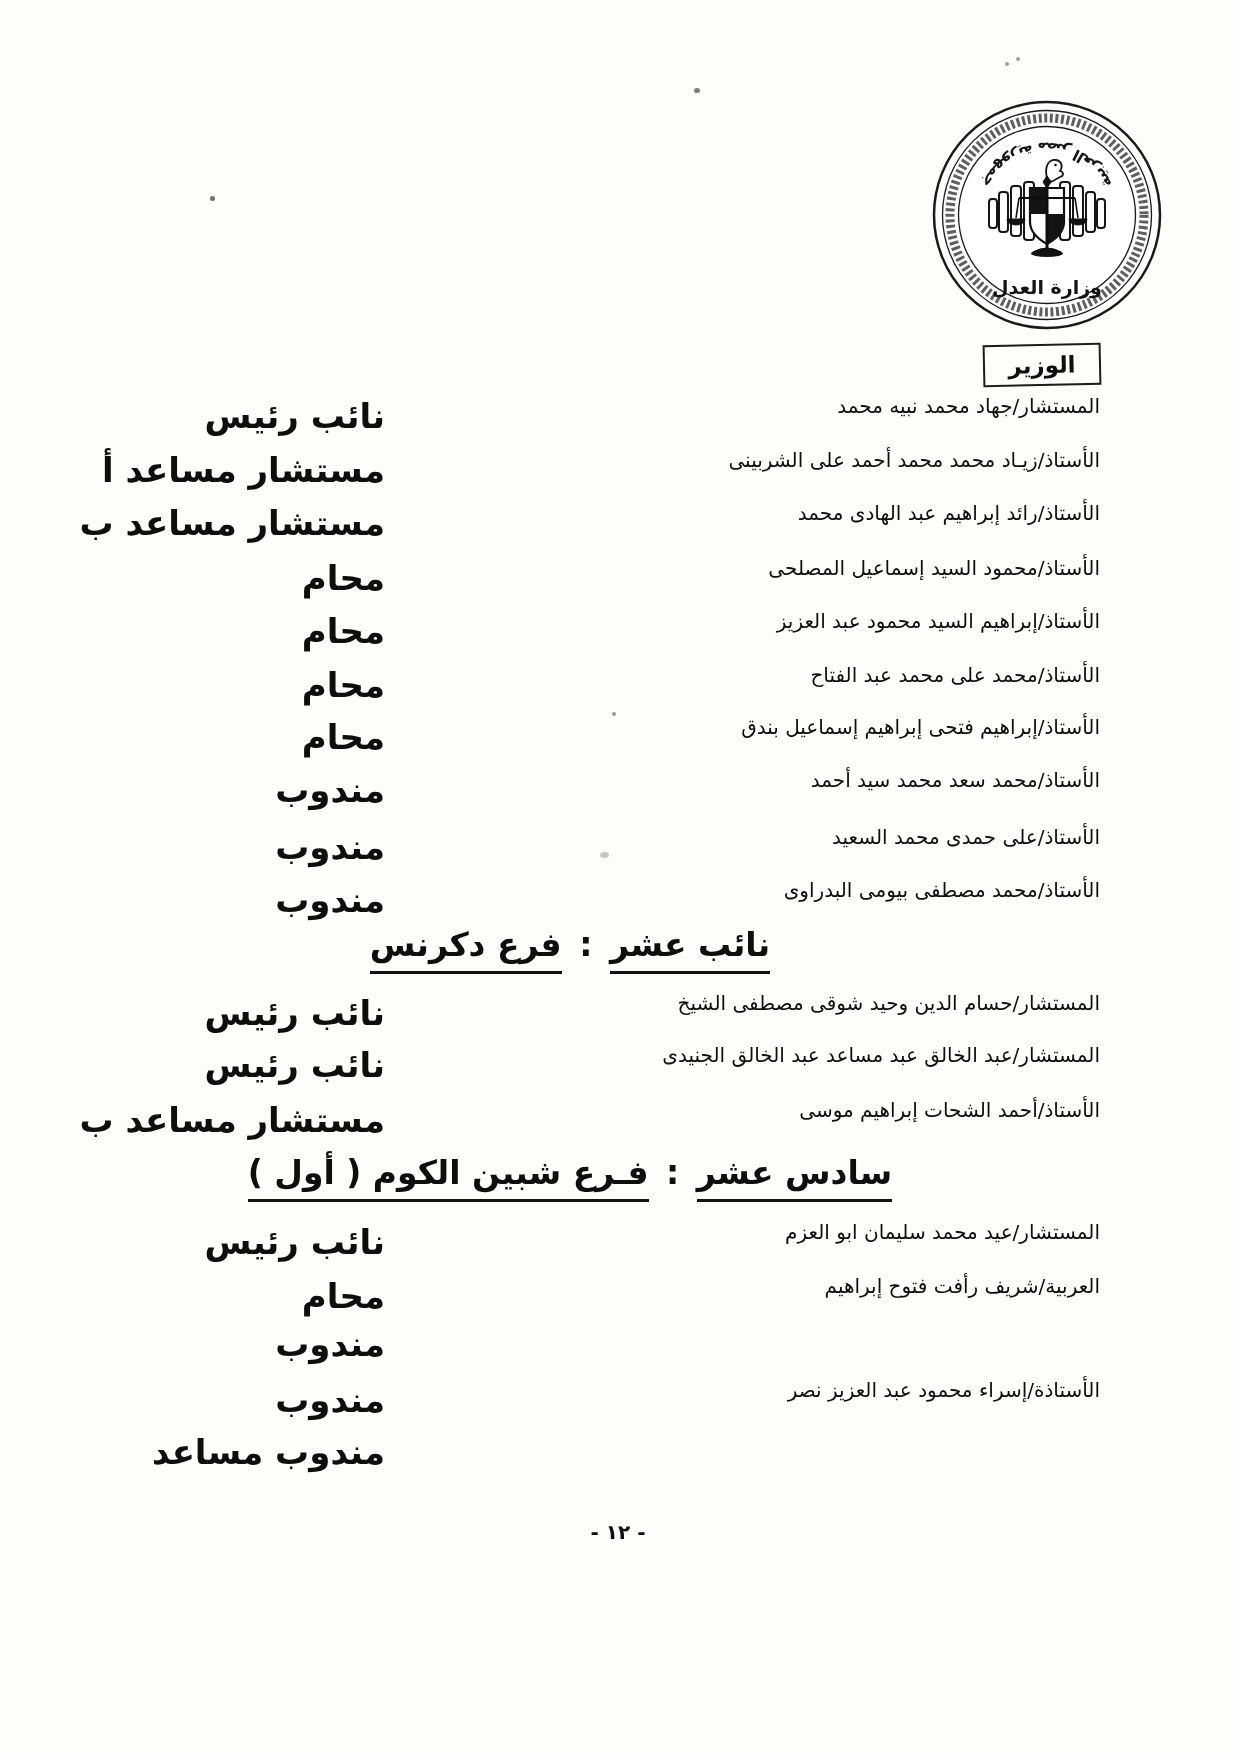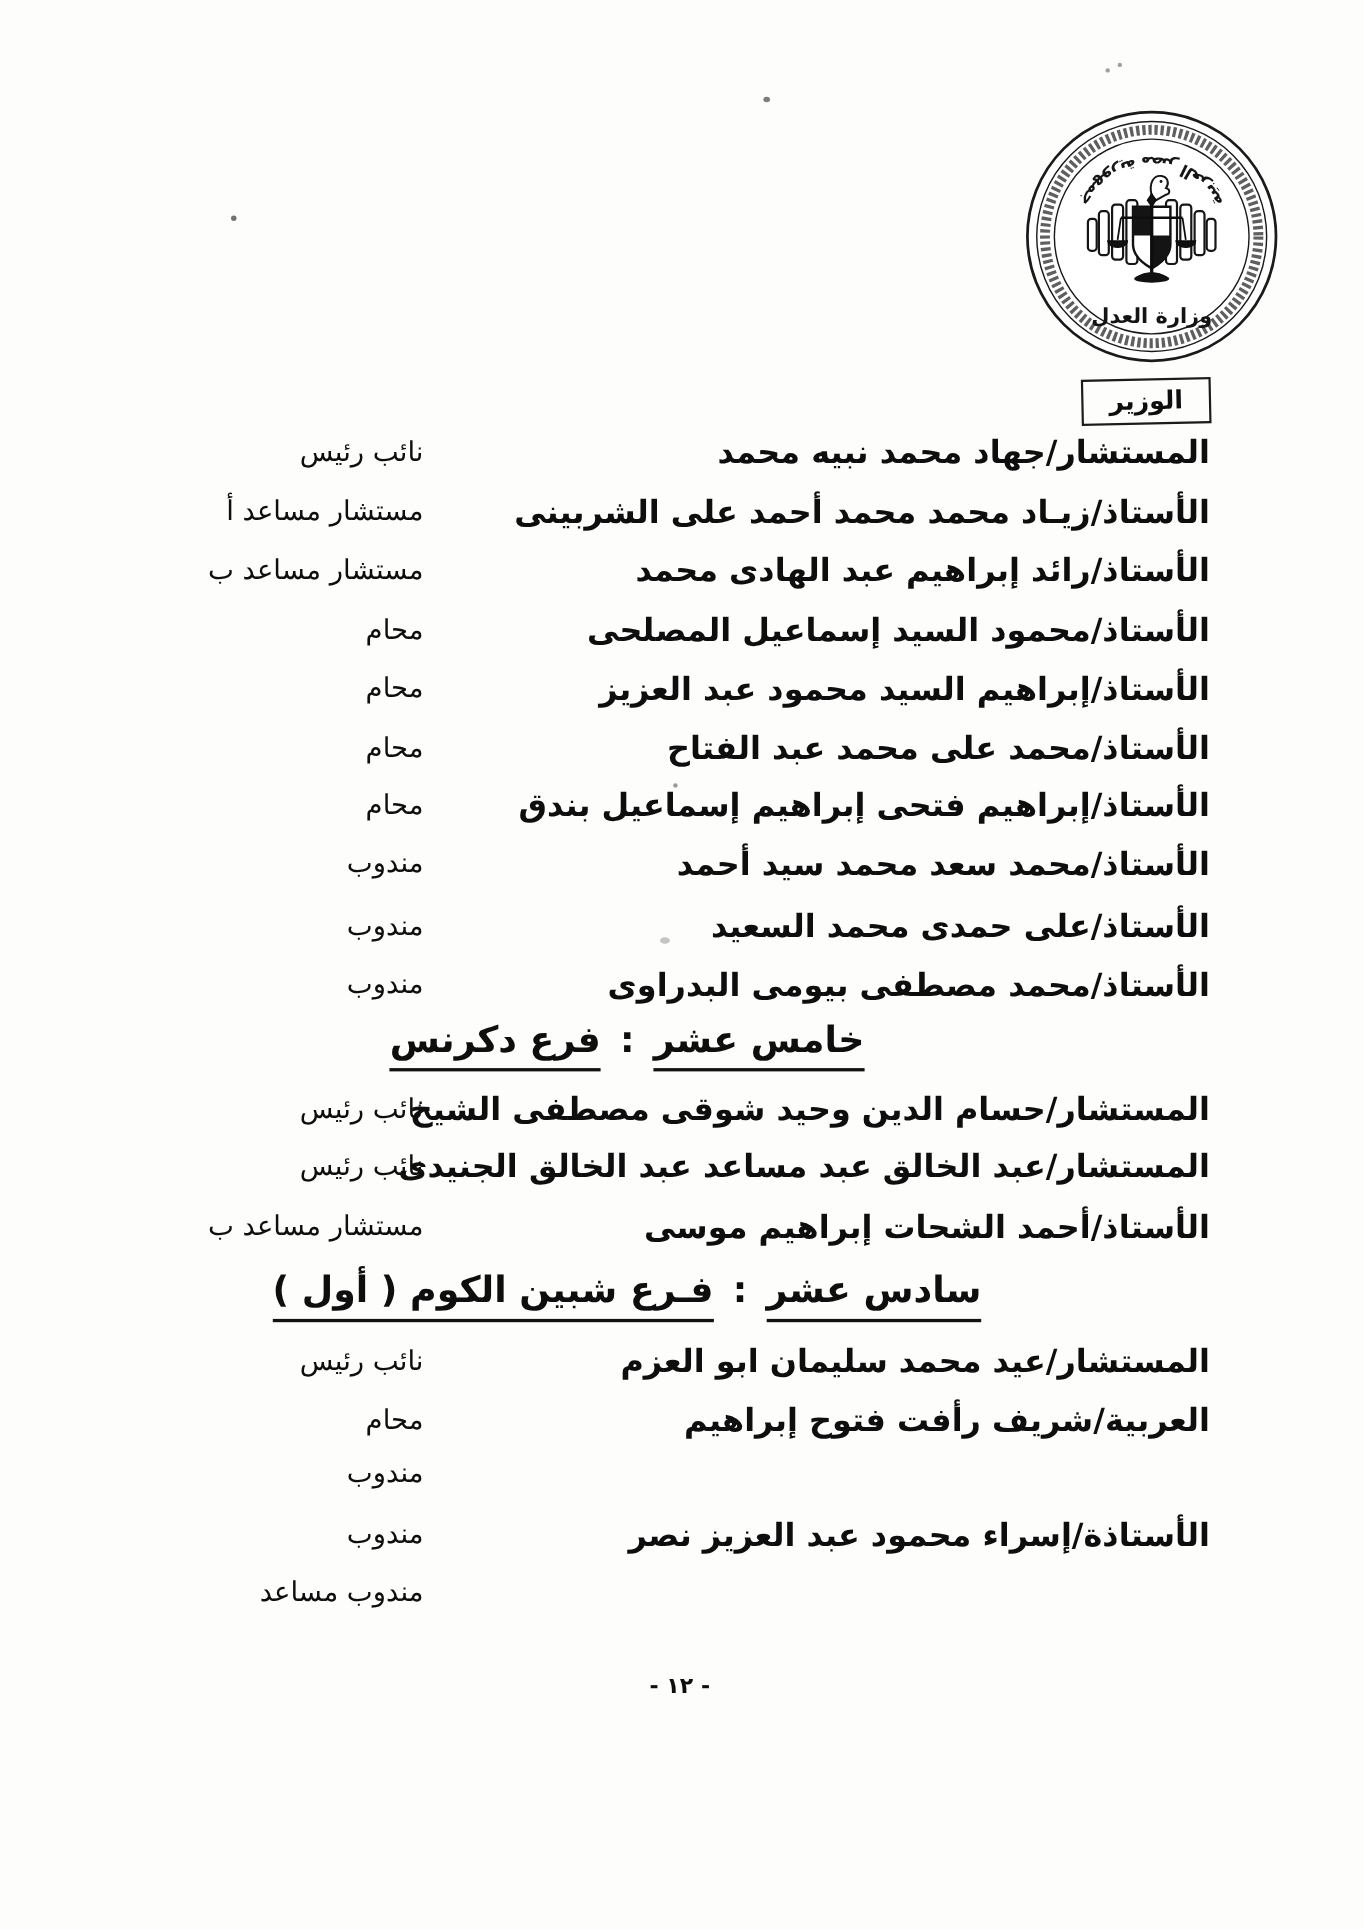--- a/index.html
+++ b/index.html
@@ -5,25 +5,25 @@
   * { margin:0; padding:0; box-sizing:border-box; }
   html,body { background:#e9e9e7; }
   body { font-family:"DejaVu Sans", sans-serif; }
   .page {
     position:relative; width:1240px; height:1754px; margin:0 auto;
     background:#fdfdfc; overflow:hidden; direction:rtl; color:#0e0e0e;
     box-shadow:0 0 8px rgba(0,0,0,.25);
   }
   .row { position:absolute; left:0; right:0; height:54px; }
   .row .name {
-    position:absolute; right:140px; top:0; font-size:29px; font-weight:700;
+    position:absolute; right:140px; top:0; font-size:20px; font-weight:400;
     white-space:nowrap; letter-spacing:.2px;
   }
   .row .title {
-    position:absolute; right:855px; top:2px; font-size:25px; font-weight:400;
+    position:absolute; right:855px; top:2px; font-size:34px; font-weight:700;
     white-space:nowrap;
     text-align:right;
   }
   .section-heading {
     position:absolute; left:50px; width:1040px; text-align:center;
     font-size:33px; font-weight:700; white-space:nowrap;
   }
   .section-heading .u { border-bottom:3.5px solid #121212; padding-bottom:7px;text-align:center; }
   .section-heading .sep { padding:0 6px; }
   .minister-stamp {
@@ -126,21 +126,21 @@
   <div class="row" style="top:825px">
     <span class="name">الأستاذ/على حمدى محمد السعيد</span>
     <span class="title">مندوب</span>
   </div>
   <div class="row" style="top:878px">
     <span class="name">الأستاذ/محمد مصطفى بيومى البدراوى</span>
     <span class="title">مندوب</span>
   </div>
 
   <div class="section-heading" style="top:925px">
-    <span class="u">خامس عشر</span><span class="sep"> : </span><span class="u">فرع دكرنس</span>
+    <span class="u">نائب عشر</span><span class="sep"> : </span><span class="u">فرع دكرنس</span>
   </div>
 
   <div class="row" style="top:991px">
     <span class="name">المستشار/حسام الدين وحيد شوقى مصطفى الشيخ</span>
     <span class="title">نائب رئيس</span>
   </div>
   <div class="row" style="top:1043px">
     <span class="name">المستشار/عبد الخالق عبد مساعد عبد الخالق الجنيدى</span>
     <span class="title">نائب رئيس</span>
   </div>

